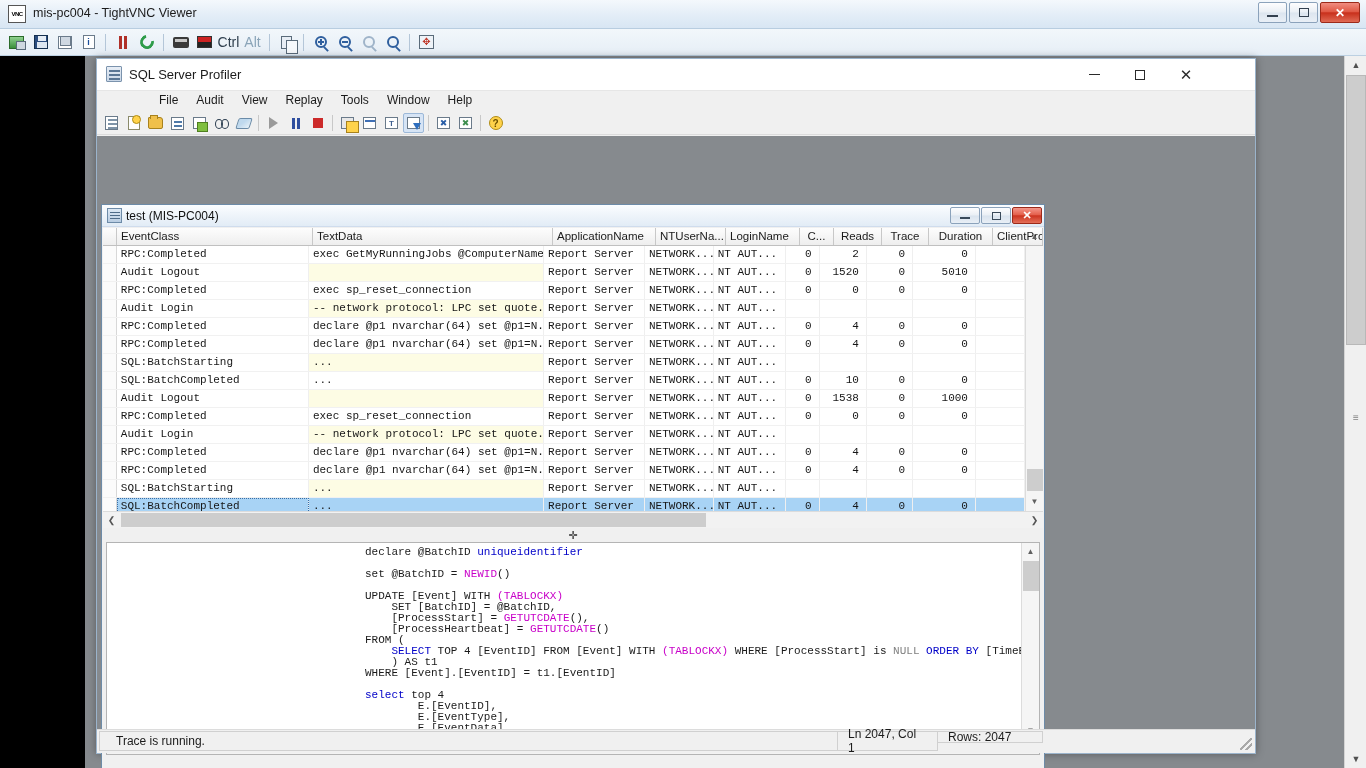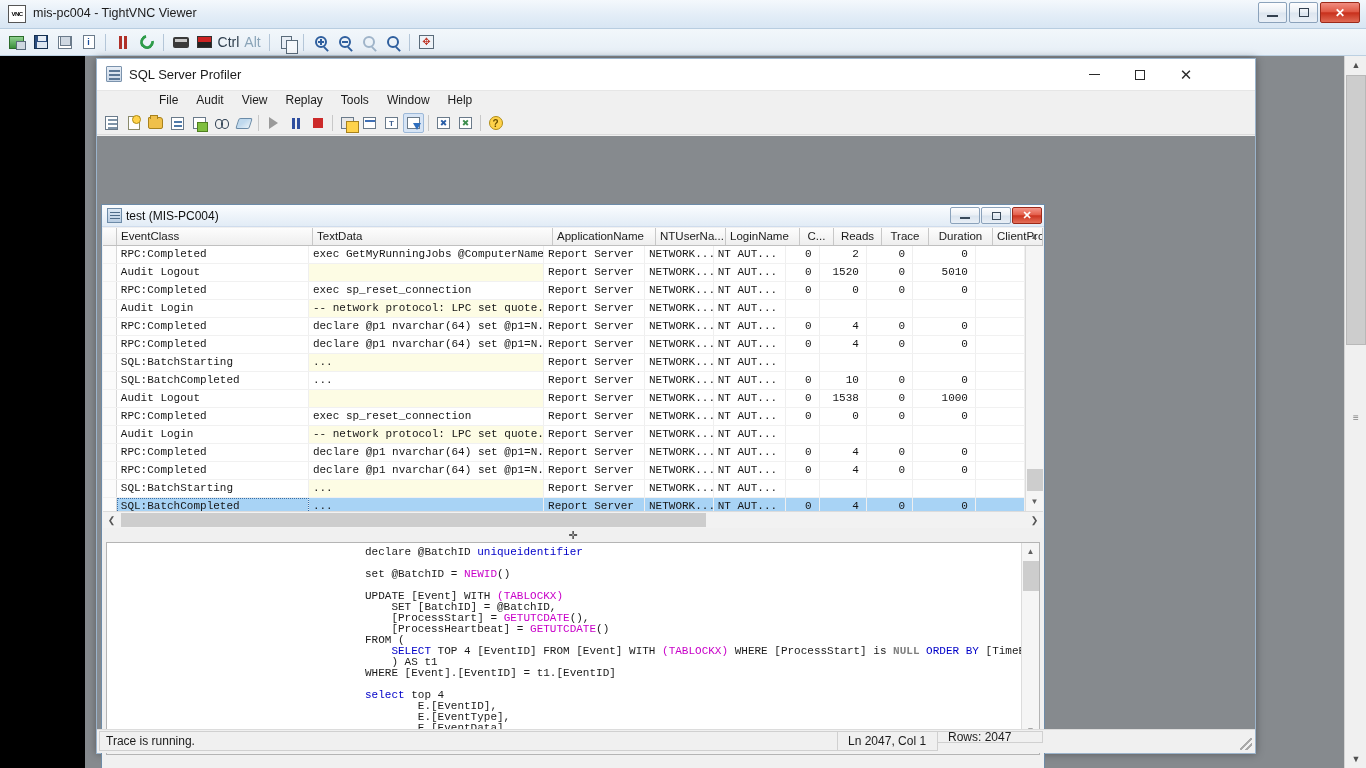--- a/index.html
+++ b/index.html
@@ -301,21 +301,21 @@
   }
   #sql-text {
     position:absolute; left:0; top:0; width:914px; height:196px;
     overflow:hidden; padding:4px 0 0 0;
     font-family:"Liberation Mono", monospace; font-size:11px;
     color:#1a1a1a; white-space:pre; line-height:11px;
   }
   .sql-ln { padding-left:258px; height:11px; }
   .kw   { color:#0000c8; }
   .fn   { color:#c800c8; }
-  .gray { color:#808080;font-weight:bold; }
+  .gray { color:#808080; }
   #sql-vscroll {
     position:absolute; right:0; top:0; width:18px; height:196px; background:#f5f5f5; border-left:1px solid #dcdcdc;
   }
   #sql-vscroll .sb-up,#sql-vscroll .sb-dn{
     position:absolute;left:0;width:17px;height:17px;display:flex;align-items:center;justify-content:center;color:#606060;font-size:8px;}
   #sql-vscroll .sb-up{top:0;} #sql-vscroll .sb-dn{bottom:0;}
   #sql-vscroll .sb-thumb{position:absolute;left:1px;top:18px;width:16px;height:30px;background:#cdcdcd;}
   #sql-hscroll {
     position:absolute; left:0; bottom:0; width:932px; height:16px; background:#f2f2f2; border-top:1px solid #dcdcdc;
   }
@@ -323,21 +323,21 @@
     position:absolute;top:0;width:16px;height:15px;display:flex;align-items:center;justify-content:center;color:#555;font-size:9px;}
   #sql-hscroll .hs-l{left:0;} #sql-hscroll .hs-r{right:17px;}
   #sql-hscroll .hs-thumb{position:absolute;left:17px;top:1px;width:880px;height:13px;background:#d8d8d8;}
 
   
   #prof-status {
     position:absolute; left:0; bottom:0; width:1158px; height:24px;
     background:#f0f0f0; border-top:1px solid #dcdcdc;
     display:flex; align-items:stretch; font-size:12px; color:#1b1b1b;
   }
-  .sb-cell { border:1px solid #d0d0d0; border-left:none; display:flex; align-items:center; padding:0 6px; }
+  .sb-cell { border:1px solid #d0d0d0; border-left:none; display:flex; align-items:center; padding:0 16px; }
   #sb-msg { flex:0 0 739px; border-left:1px solid #d0d0d0; margin:1px 0 2px 2px; }
   #sb-ln  { flex:0 0 100px; margin:1px 0 2px 0; justify-content:flex-start; padding-left:10px;}
   #sb-rows{ flex:0 0 105px; margin:1px 0 10px 0; justify-content:flex-start; padding-left:10px;}
   #sb-grip{ flex:1; position:relative; }
   #sb-grip:after{
     content:""; position:absolute; right:3px; bottom:3px; width:12px; height:12px;
     background:
       linear-gradient(135deg, transparent 45%, #a8a8a8 45%, #a8a8a8 55%, transparent 55%),
       linear-gradient(135deg, transparent 70%, #a8a8a8 70%, #a8a8a8 80%, transparent 80%);
   }

